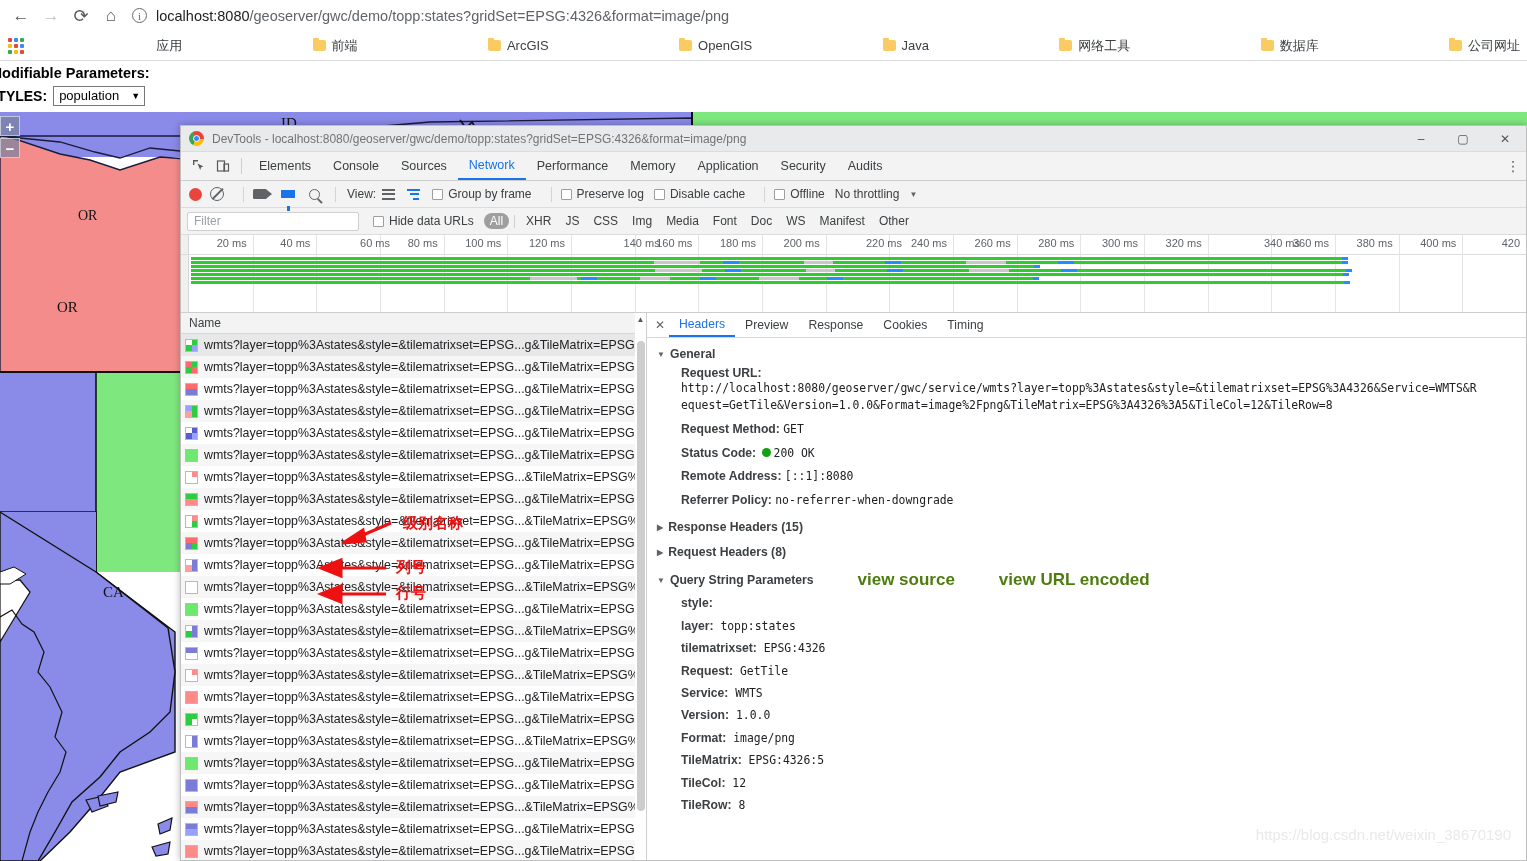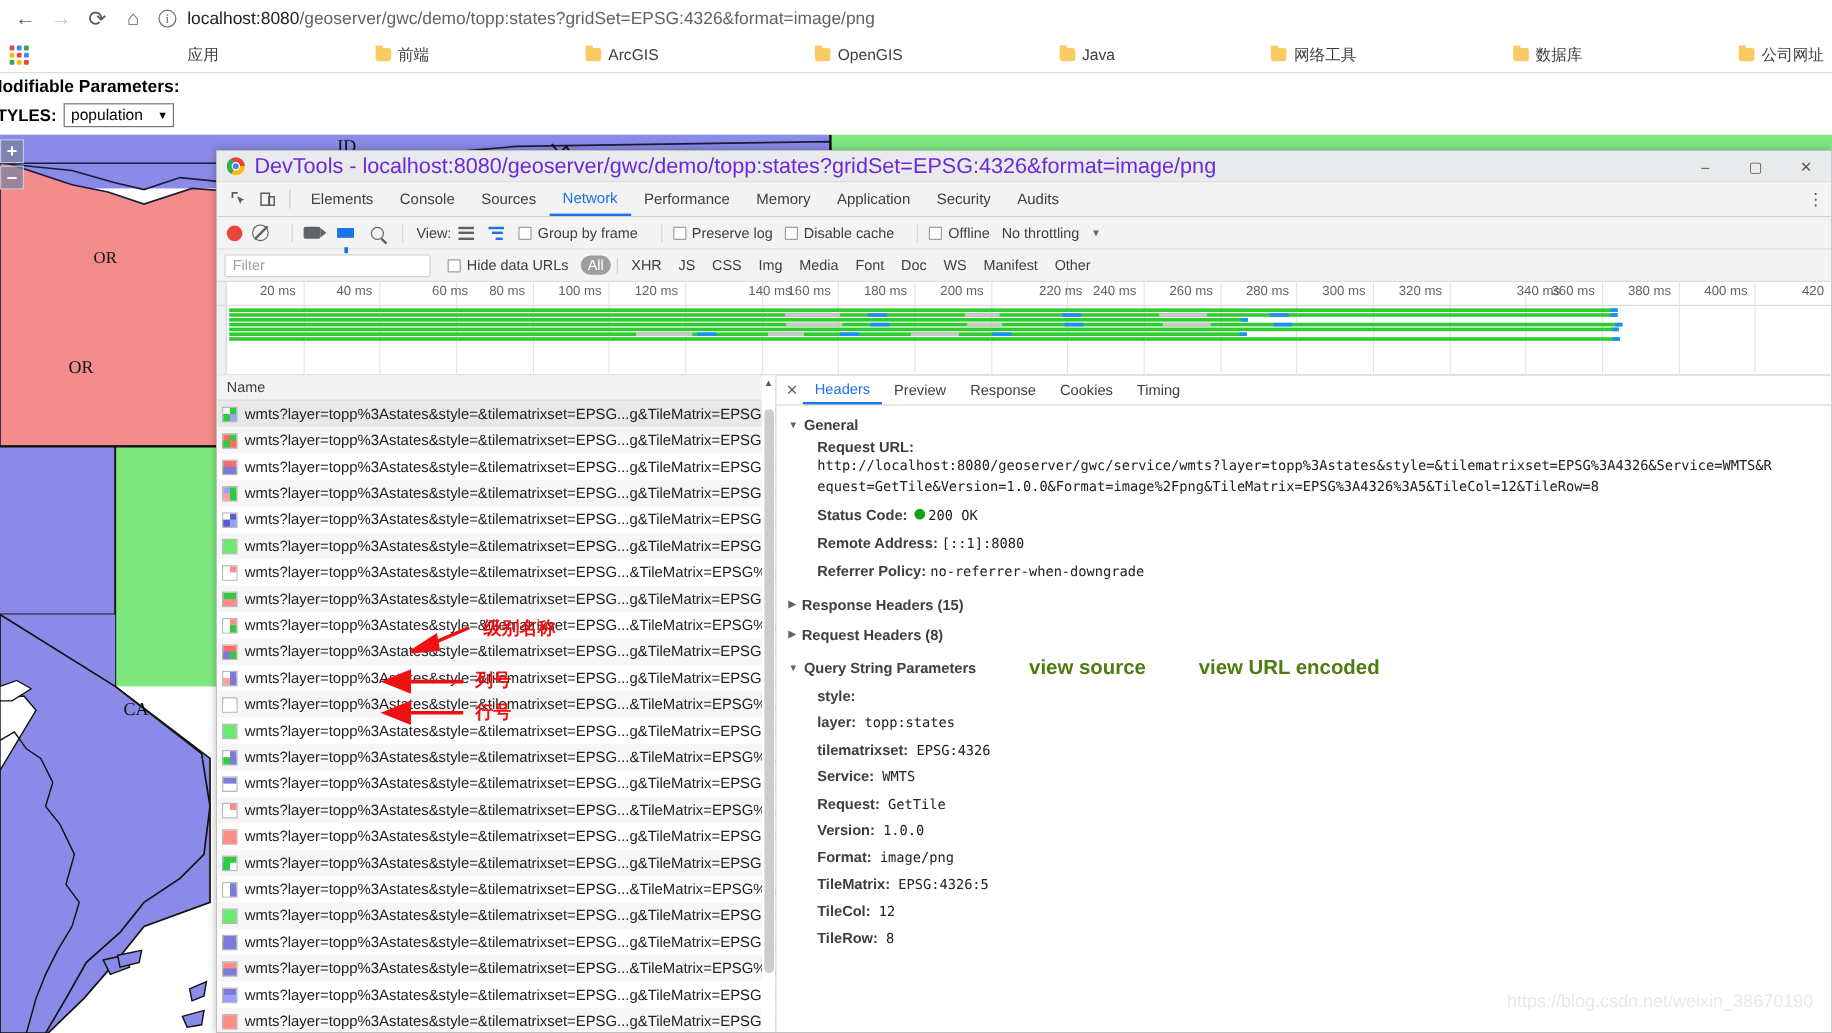--- a/index.html
+++ b/index.html
@@ -87,21 +87,21 @@
     display:flex; flex-direction:column; overflow:hidden;
   }
   .dt-titlebar {
     height:26px; background:#e8eaec; display:flex; align-items:center; flex:none;
     padding-left:8px; border-bottom:1px solid #dcdcdc;
   }
   .chrome-logo { width:15px;height:15px;border-radius:50%;position:relative;margin-right:8px;flex:none;
     background: conic-gradient(from -30deg, #ea4335 0deg 120deg, #fbbc05 120deg 240deg, #34a853 240deg 360deg);}
   .chrome-logo::after{content:"";position:absolute;left:3.6px;top:3.6px;width:7.8px;height:7.8px;border-radius:50%;
     background:#4285f4;border:1.4px solid #fff;box-sizing:border-box;}
-  .dt-title { font-size:18px; color:#6d28d9; white-space:nowrap; }
+  .dt-title { font-size:12px; color:#737373; white-space:nowrap; }
   .win-btns { margin-left:auto; display:flex; height:26px; }
   .win-btn { width:42px; display:flex; align-items:center; justify-content:center; color:#555; font-size:12px; }
 
   .dt-tabs {
     height:29px; background:#f3f3f3; display:flex; align-items:center; flex:none;
     border-bottom:1px solid #cdcdcd; padding-left:6px;
   }
   .dt-icon-btn { width:24px;height:24px;display:flex;align-items:center;justify-content:center;color:#5a5a5a; }
   .dt-sep { width:1px;height:16px;background:#cfcfcf;margin:0 6px; }
   .dt-tab { font-size:12.5px; color:#3c4043; padding:0 11px; height:28px; display:flex; align-items:center; white-space:nowrap;}
@@ -681,20 +681,24 @@
             <span>General</span>
           </div>
 
           <div class="url-wrap">
             <span class="k">Request URL:</span>
             <span class="url-line v">http://localhost:8080/geoserver/gwc/service/wmts?layer=topp%3Astates&amp;style=&amp;tilematrixset=EPSG%3A4326&amp;Service=WMTS&amp;R</span>
             <div class="url-line v">equest=GetTile&amp;Version=1.0.0&amp;Format=image%2Fpng&amp;TileMatrix=EPSG%3A4326%3A5&amp;TileCol=12&amp;TileRow=8</div>
           </div>
 
           <div class="kv">
+            <span class="k">Request Method:</span>
+            <span class="v">GET</span>
+          </div>
+          <div class="kv">
             <span class="k">Status Code:</span>
             <span class="status-dot"></span><span class="v">200 OK</span>
           </div>
           <div class="kv">
             <span class="k">Remote Address:</span>
             <span class="v">[::1]:8080</span>
           </div>
           <div class="kv" style="margin-bottom:12px">
             <span class="k">Referrer Policy:</span>
             <span class="v">no-referrer-when-downgrade</span>
@@ -713,22 +717,22 @@
             <span class="tri">▼</span>
             <span>Query String Parameters</span>
             <span class="qsp-link">view source</span>
             <span class="qsp-link">view URL encoded</span>
           </div>
 
           <div id="qsp-list">
               <div class="kv" style="margin-bottom: 6px;"><span class="k">style:</span><span class="v"></span></div>
               <div class="kv" style="margin-bottom: 6px;"><span class="k">layer:</span><span class="v"> topp:states</span></div>
               <div class="kv" style="margin-bottom: 6px;"><span class="k">tilematrixset:</span><span class="v"> EPSG:4326</span></div>
+              <div class="kv" style="margin-bottom: 6px;"><span class="k">Request:</span><span class="v"> GetTile</span></div>
               <div class="kv" style="margin-bottom: 6px;"><span class="k">Service:</span><span class="v"> WMTS</span></div>
-              <div class="kv" style="margin-bottom: 6px;"><span class="k">Request:</span><span class="v"> GetTile</span></div>
               <div class="kv" style="margin-bottom: 6px;"><span class="k">Version:</span><span class="v"> 1.0.0</span></div>
               <div class="kv" style="margin-bottom: 6px;"><span class="k">Format:</span><span class="v"> image/png</span></div>
               <div class="kv" style="margin-bottom: 6px;"><span class="k">TileMatrix:</span><span class="v"> EPSG:4326:5</span></div>
               <div class="kv" style="margin-bottom: 6px;"><span class="k">TileCol:</span><span class="v"> 12</span></div>
               <div class="kv" style="margin-bottom: 6px;"><span class="k">TileRow:</span><span class="v"> 8</span></div>
             </div>
         </div>
 
         <svg class="annot-svg" width="900" height="736">
           <g stroke="#ee1111" stroke-width="3" fill="#ee1111">

